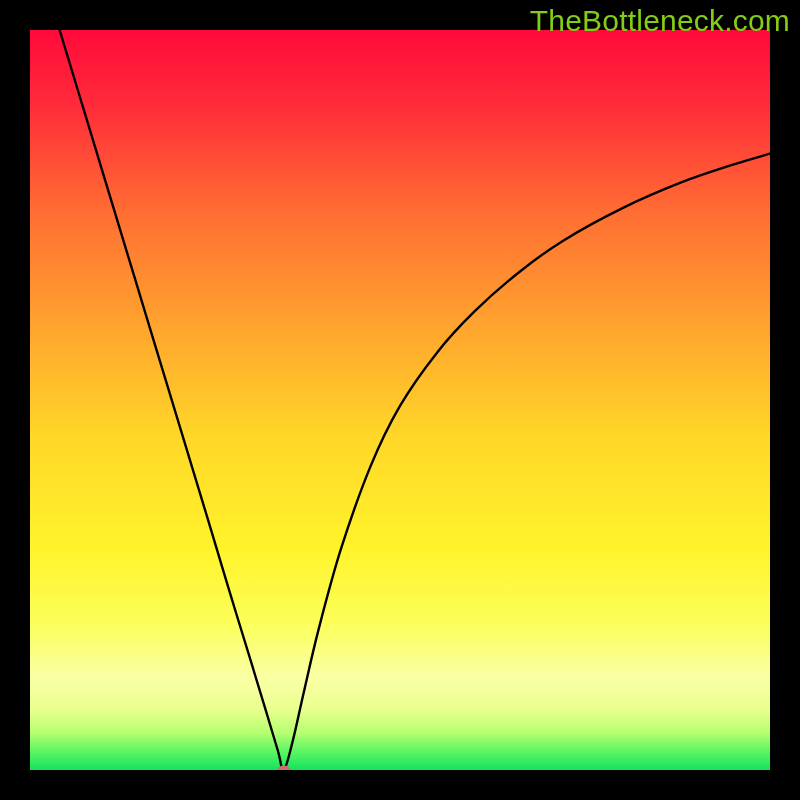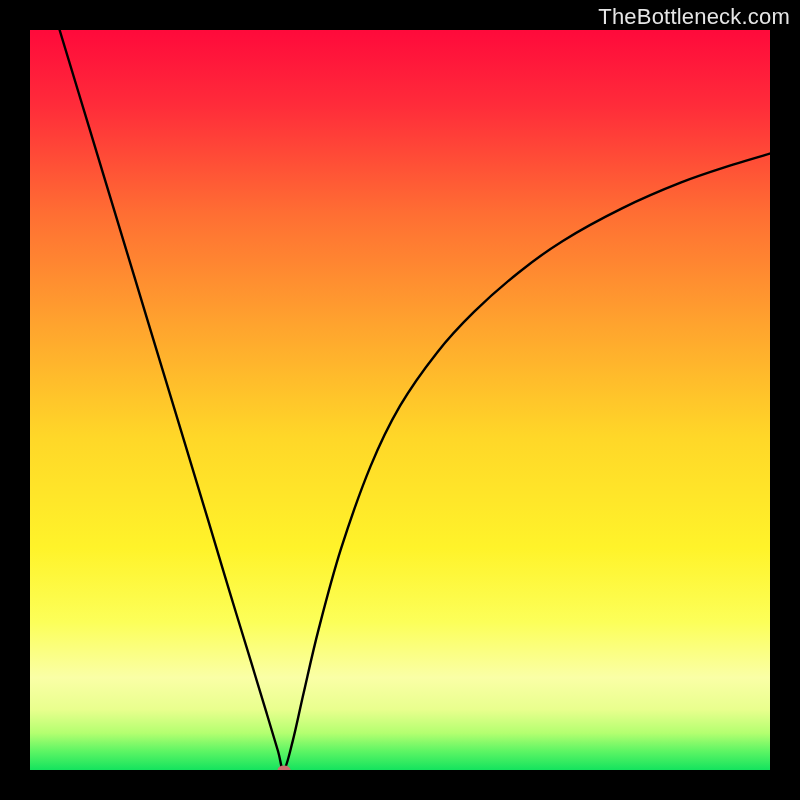--- a/index.html
+++ b/index.html
@@ -26,22 +26,22 @@
     overflow: hidden;
   }
   .gradient {
     position: absolute;
     left: 0; top: 0; right: 0; bottom: 0;
   }
   .watermark {
     position: absolute;
     top: 4px;
     right: 10px;
-    color: #e5e5e5;
-    font-size: 22px;
+    color: #84cc16;
+    font-size: 30px;
     font-weight: 500;
     letter-spacing: 0.2px;
     user-select: none;
   }
   svg.curve {
     position: absolute;
     left: 0; top: 0;
     width: 740px;
     height: 740px;
   }

